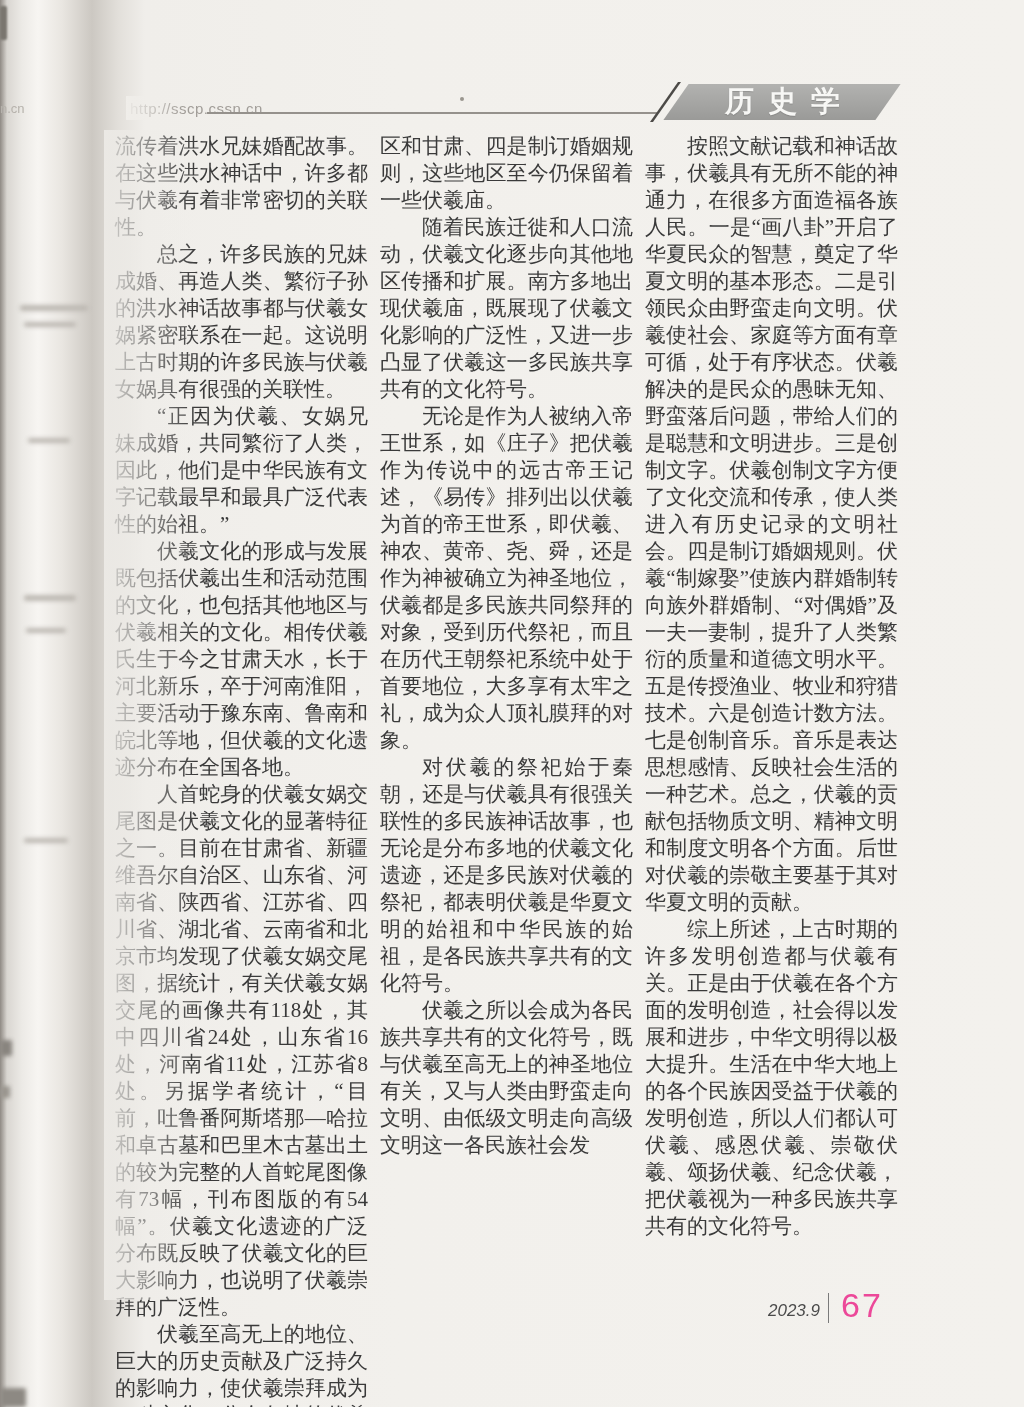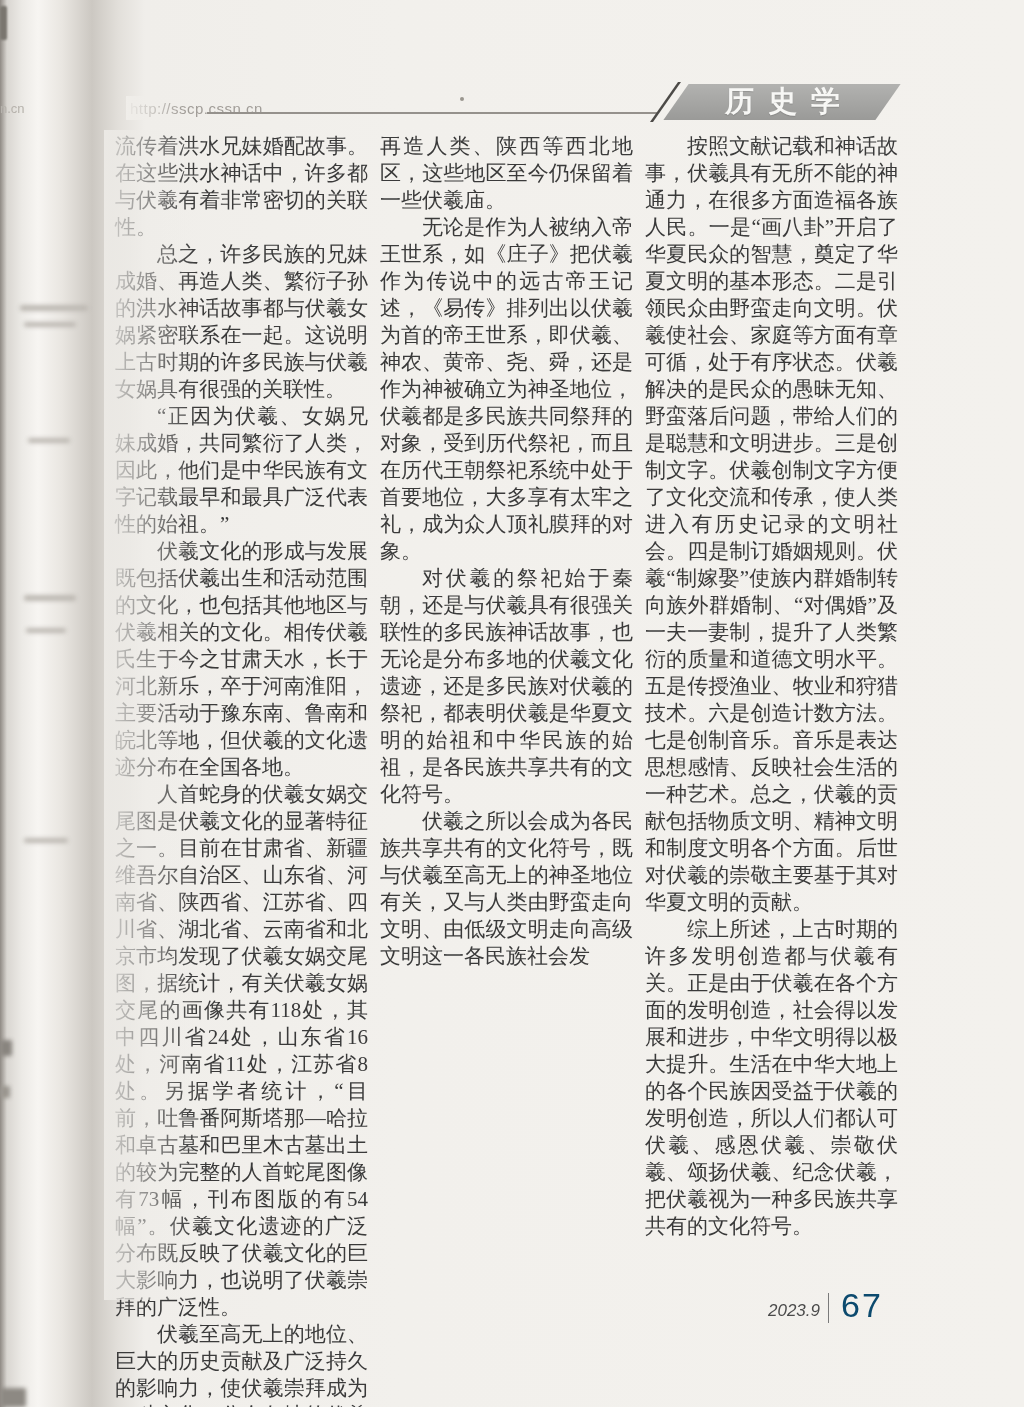--- a/index.html
+++ b/index.html
@@ -58,21 +58,21 @@
     background:linear-gradient(90deg,rgba(238,236,232,.88),rgba(238,236,232,0));
     pointer-events:none;
   }
   
   .footer{
     position:absolute;left:768px;top:1286px;display:flex;align-items:flex-end;
     font-family:"Liberation Sans","DejaVu Sans",sans-serif;
   }
   .footer .issue{font-size:17px;font-style:italic;color:#4a4a4a;padding-bottom:4px;}
   .footer .bar{width:1px;height:30px;background:#7a7a7a;margin:0 12px 2px 8px;}
-  .footer .pagenum{font-size:34px;color:#0c4a6e;letter-spacing:2px;}
+  .footer .pagenum{font-size:34px;color:#ec4899;letter-spacing:2px;}
   
   .art{position:absolute;background:#bdb9b3;filter:blur(2px);border-radius:2px;}
   .a-corner-top{left:0;top:6px;width:7px;height:34px;background:#7a766f;filter:blur(1px);}
   .a1{left:20px;top:305px;width:68px;height:6px;}
   .a2{left:24px;top:322px;width:52px;height:5px;}
   .a3{left:28px;top:438px;width:42px;height:5px;}
   .a4{left:24px;top:595px;width:52px;height:6px;}
   .a5{left:26px;top:628px;width:40px;height:5px;}
   .a6{left:24px;top:838px;width:44px;height:5px;}
   .a7{left:0px;top:1040px;width:12px;height:16px;background:#89857f;}
@@ -94,21 +94,22 @@
 
 <div class="col col-1">
     <p class="cont">流传着洪水兄妹婚配故事。在这些洪水神话中，许多都与伏羲有着非常密切的关联性。</p>
     <p class="indent">总之，许多民族的兄妹成婚、再造人类、繁衍子孙的洪水神话故事都与伏羲女娲紧密联系在一起。这说明上古时期的许多民族与伏羲女娲具有很强的关联性。</p>
     <p class="indent">“正因为伏羲、女娲兄妹成婚，共同繁衍了人类，因此，他们是中华民族有文字记载最早和最具广泛代表性的始祖。”</p>
     <p class="indent">伏羲文化的形成与发展既包括伏羲出生和活动范围的文化，也包括其他地区与伏羲相关的文化。相传伏羲氏生于今之甘肃天水，长于河北新乐，卒于河南淮阳，主要活动于豫东南、鲁南和皖北等地，但伏羲的文化遗迹分布在全国各地。</p>
     <p class="indent">人首蛇身的伏羲女娲交尾图是伏羲文化的显著特征之一。目前在甘肃省、新疆维吾尔自治区、山东省、河南省、陕西省、江苏省、四川省、湖北省、云南省和北京市均发现了伏羲女娲交尾图，据统计，有关伏羲女娲交尾的画像共有118处，其中四川省24处，山东省16处，河南省11处，江苏省8处。另据学者统计，“目前，吐鲁番阿斯塔那—哈拉和卓古墓和巴里木古墓出土的较为完整的人首蛇尾图像有73幅，刊布图版的有54幅”。伏羲文化遗迹的广泛分布既反映了伏羲文化的巨大影响力，也说明了伏羲崇拜的广泛性。</p>
     <p class="indent">伏羲至高无上的地位、巨大的历史贡献及广泛持久的影响力，使伏羲崇拜成为一种文化，分布各地的伏羲庙就是典型例证。由于伏羲文化形成于其出生及生活的地域，因此伏羲庙起初主要分布在山西、河北、山东等华北地</p>
   </div>
 <div class="col col-2">
-    <p class="cont">再造人类、陕西等西北地区，这些地区至今仍保留着一些伏羲庙。</p>
+    <p class="cont">区和甘肃、四是制订婚姻规则，这些地区至今仍保留着一些伏羲庙。</p>
+    <p class="indent">随着民族迁徙和人口流动，伏羲文化逐步向其他地区传播和扩展。南方多地出现伏羲庙，既展现了伏羲文化影响的广泛性，又进一步凸显了伏羲这一多民族共享共有的文化符号。</p>
     <p class="indent">无论是作为人被纳入帝王世系，如《庄子》把伏羲作为传说中的远古帝王记述，《易传》排列出以伏羲为首的帝王世系，即伏羲、神农、黄帝、尧、舜，还是作为神被确立为神圣地位，伏羲都是多民族共同祭拜的对象，受到历代祭祀，而且在历代王朝祭祀系统中处于首要地位，大多享有太牢之礼，成为众人顶礼膜拜的对象。</p>
     <p class="indent">对伏羲的祭祀始于秦朝，还是与伏羲具有很强关联性的多民族神话故事，也无论是分布多地的伏羲文化遗迹，还是多民族对伏羲的祭祀，都表明伏羲是华夏文明的始祖和中华民族的始祖，是各民族共享共有的文化符号。</p>
     <p class="indent">伏羲之所以会成为各民族共享共有的文化符号，既与伏羲至高无上的神圣地位有关，又与人类由野蛮走向文明、由低级文明走向高级文明这一各民族社会发</p>
   </div>
 <div class="col col-3">
     <p class="indent">按照文献记载和神话故事，伏羲具有无所不能的神通力，在很多方面造福各族人民。一是“画八卦”开启了华夏民众的智慧，奠定了华夏文明的基本形态。二是引领民众由野蛮走向文明。伏羲使社会、家庭等方面有章可循，处于有序状态。伏羲解决的是民众的愚昧无知、野蛮落后问题，带给人们的是聪慧和文明进步。三是创制文字。伏羲创制文字方便了文化交流和传承，使人类进入有历史记录的文明社会。四是制订婚姻规则。伏羲“制嫁娶”使族内群婚制转向族外群婚制、“对偶婚”及一夫一妻制，提升了人类繁衍的质量和道德文明水平。五是传授渔业、牧业和狩猎技术。六是创造计数方法。七是创制音乐。音乐是表达思想感情、反映社会生活的一种艺术。总之，伏羲的贡献包括物质文明、精神文明和制度文明各个方面。后世对伏羲的崇敬主要基于其对华夏文明的贡献。</p>
     <p class="indent">综上所述，上古时期的许多发明创造都与伏羲有关。正是由于伏羲在各个方面的发明创造，社会得以发展和进步，中华文明得以极大提升。生活在中华大地上的各个民族因受益于伏羲的发明创造，所以人们都认可伏羲、感恩伏羲、崇敬伏羲、颂扬伏羲、纪念伏羲，把伏羲视为一种多民族共享共有的文化符号。</p>
   </div>
 <div class="col1-fade"></div>
 

